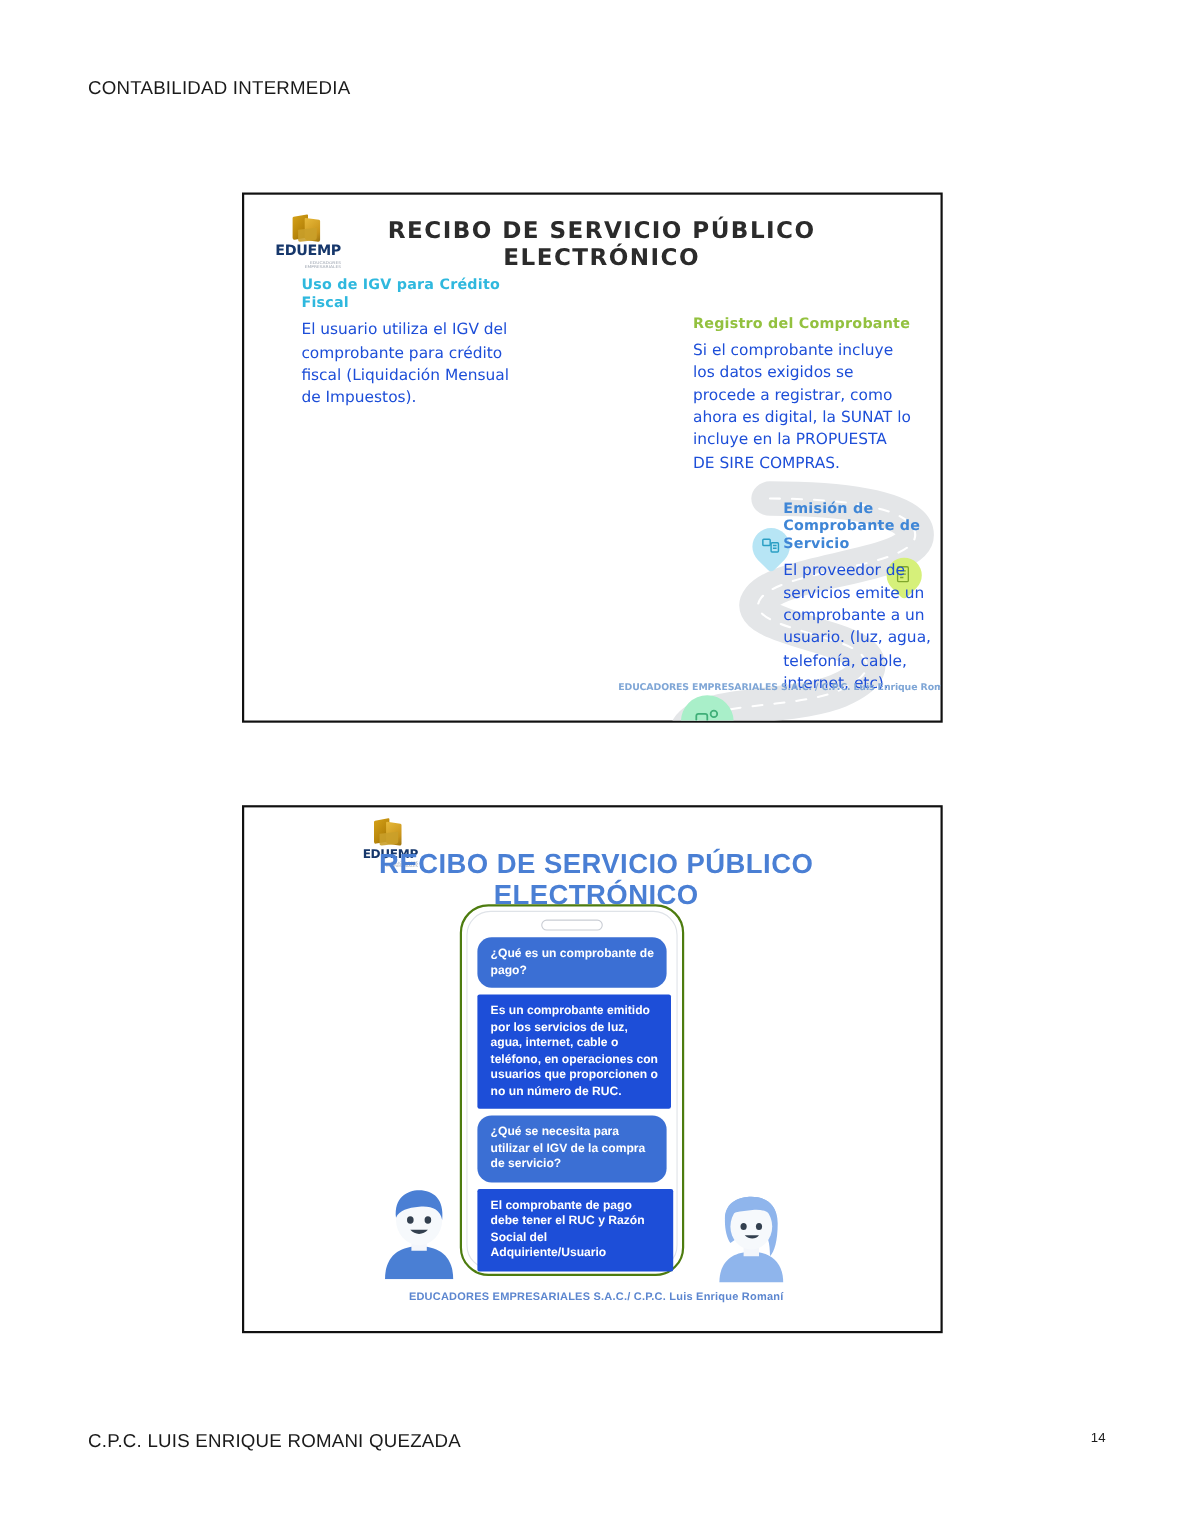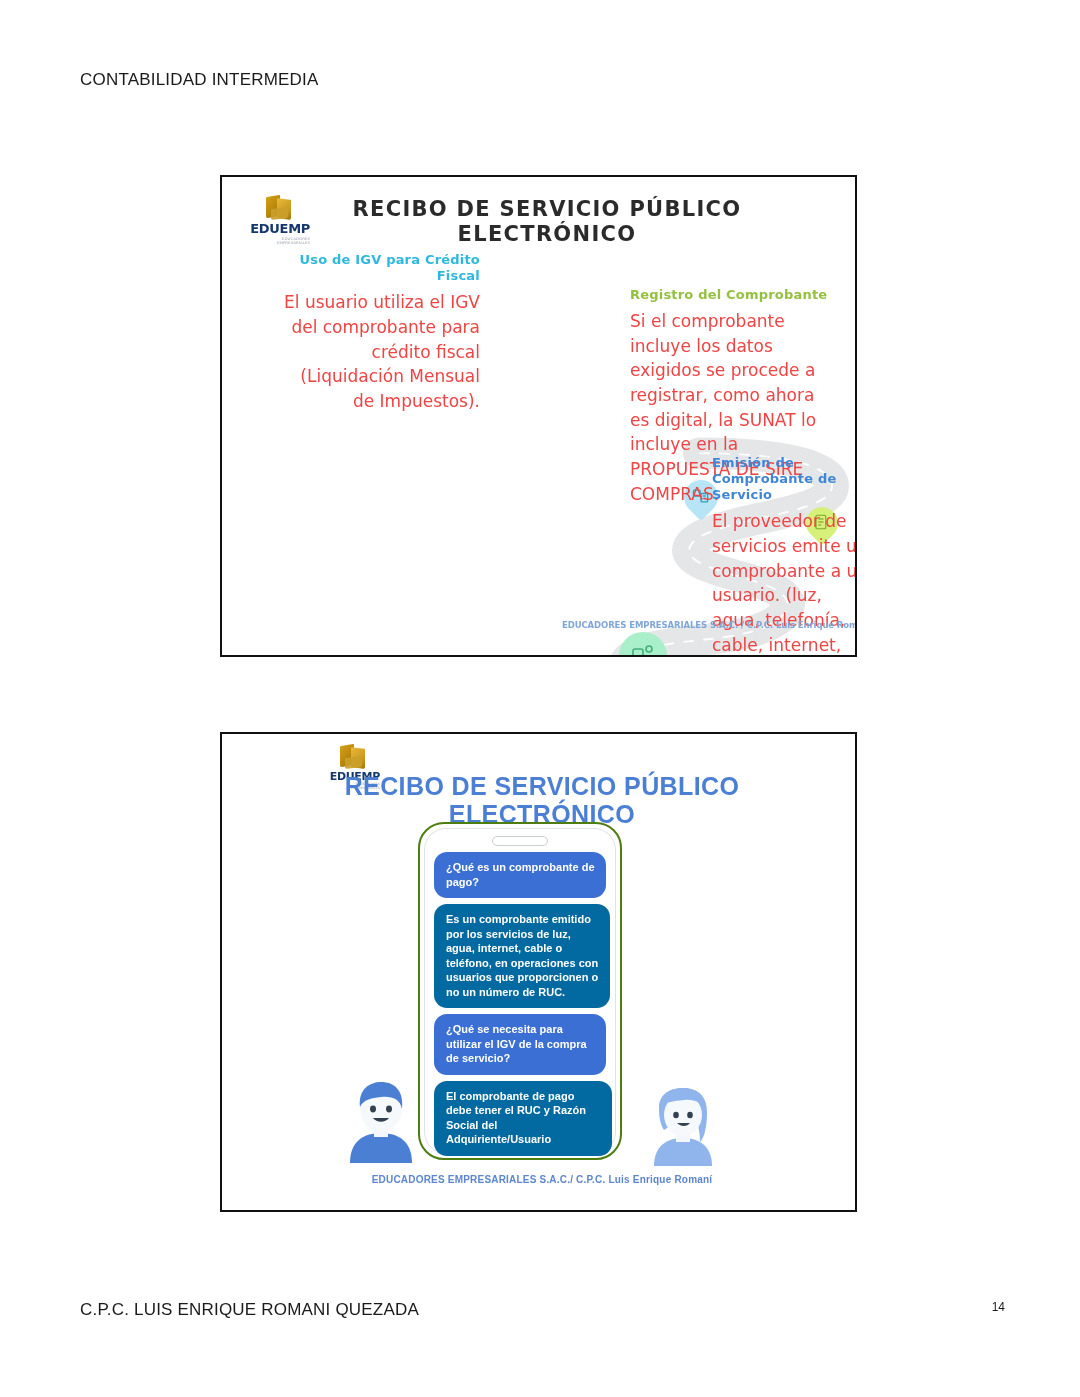--- a/index.html
+++ b/index.html
@@ -176,25 +176,25 @@
     margin: 0 0 6px 0;
     font-family: "DejaVu Sans", sans-serif;
     font-size: 13px;
     font-weight: bold;
     line-height: 1.24;
     letter-spacing: 0.2px;
   }
   .block p {
     margin: 0;
     font-family: "DejaVu Sans", sans-serif;
-    font-size: 17px;
+    font-size: 14px;
     line-height: 1.45;
-    color: #ef4444;
-  }
-  .align-right { text-align: right; }
+    color: #1d4ed8;
+  }
+  .align-right { }
   .align-left  { text-align: left; }
 
   #blk-igv     { left: 52px;  top: 75px;  width: 206px; }
   #blk-igv h4   { color: #2fb8de; }
   #blk-compra  { left: 32px;  top: 205px; width: 205px; }
   #blk-compra h4{ color: #35c07e; }
   #blk-registro{ left: 408px; top: 110px; width: 200px; }
   #blk-registro h4 { color: #93c13f; }
   #blk-emision { left: 490px; top: 278px; width: 160px; }
   #blk-emision h4 { color: #3f86d6; }
@@ -278,22 +278,22 @@
     padding: 8px 10px 9px 12px;
     margin-bottom: 6px;
     box-sizing: border-box;
   }
   .bubble.q {
     background: #3b6fd4;
     border-radius: 13px;
     width: 172px;
   }
   .bubble.a {
-    background: #0369a1;
-    border-radius: 13px;
+    background: #1d4ed8;
+    border-radius: 2px;
     width: 176px;
     margin-left: 0;
   }
   .bubble.a.wide { width: 178px; }
 
   
   .avatar { position: absolute; }
   .avatar svg { display: block; }
   #avatar-left  { left: 122px; top: 345px; }
   #avatar-right { left: 424px; top: 352px; }

